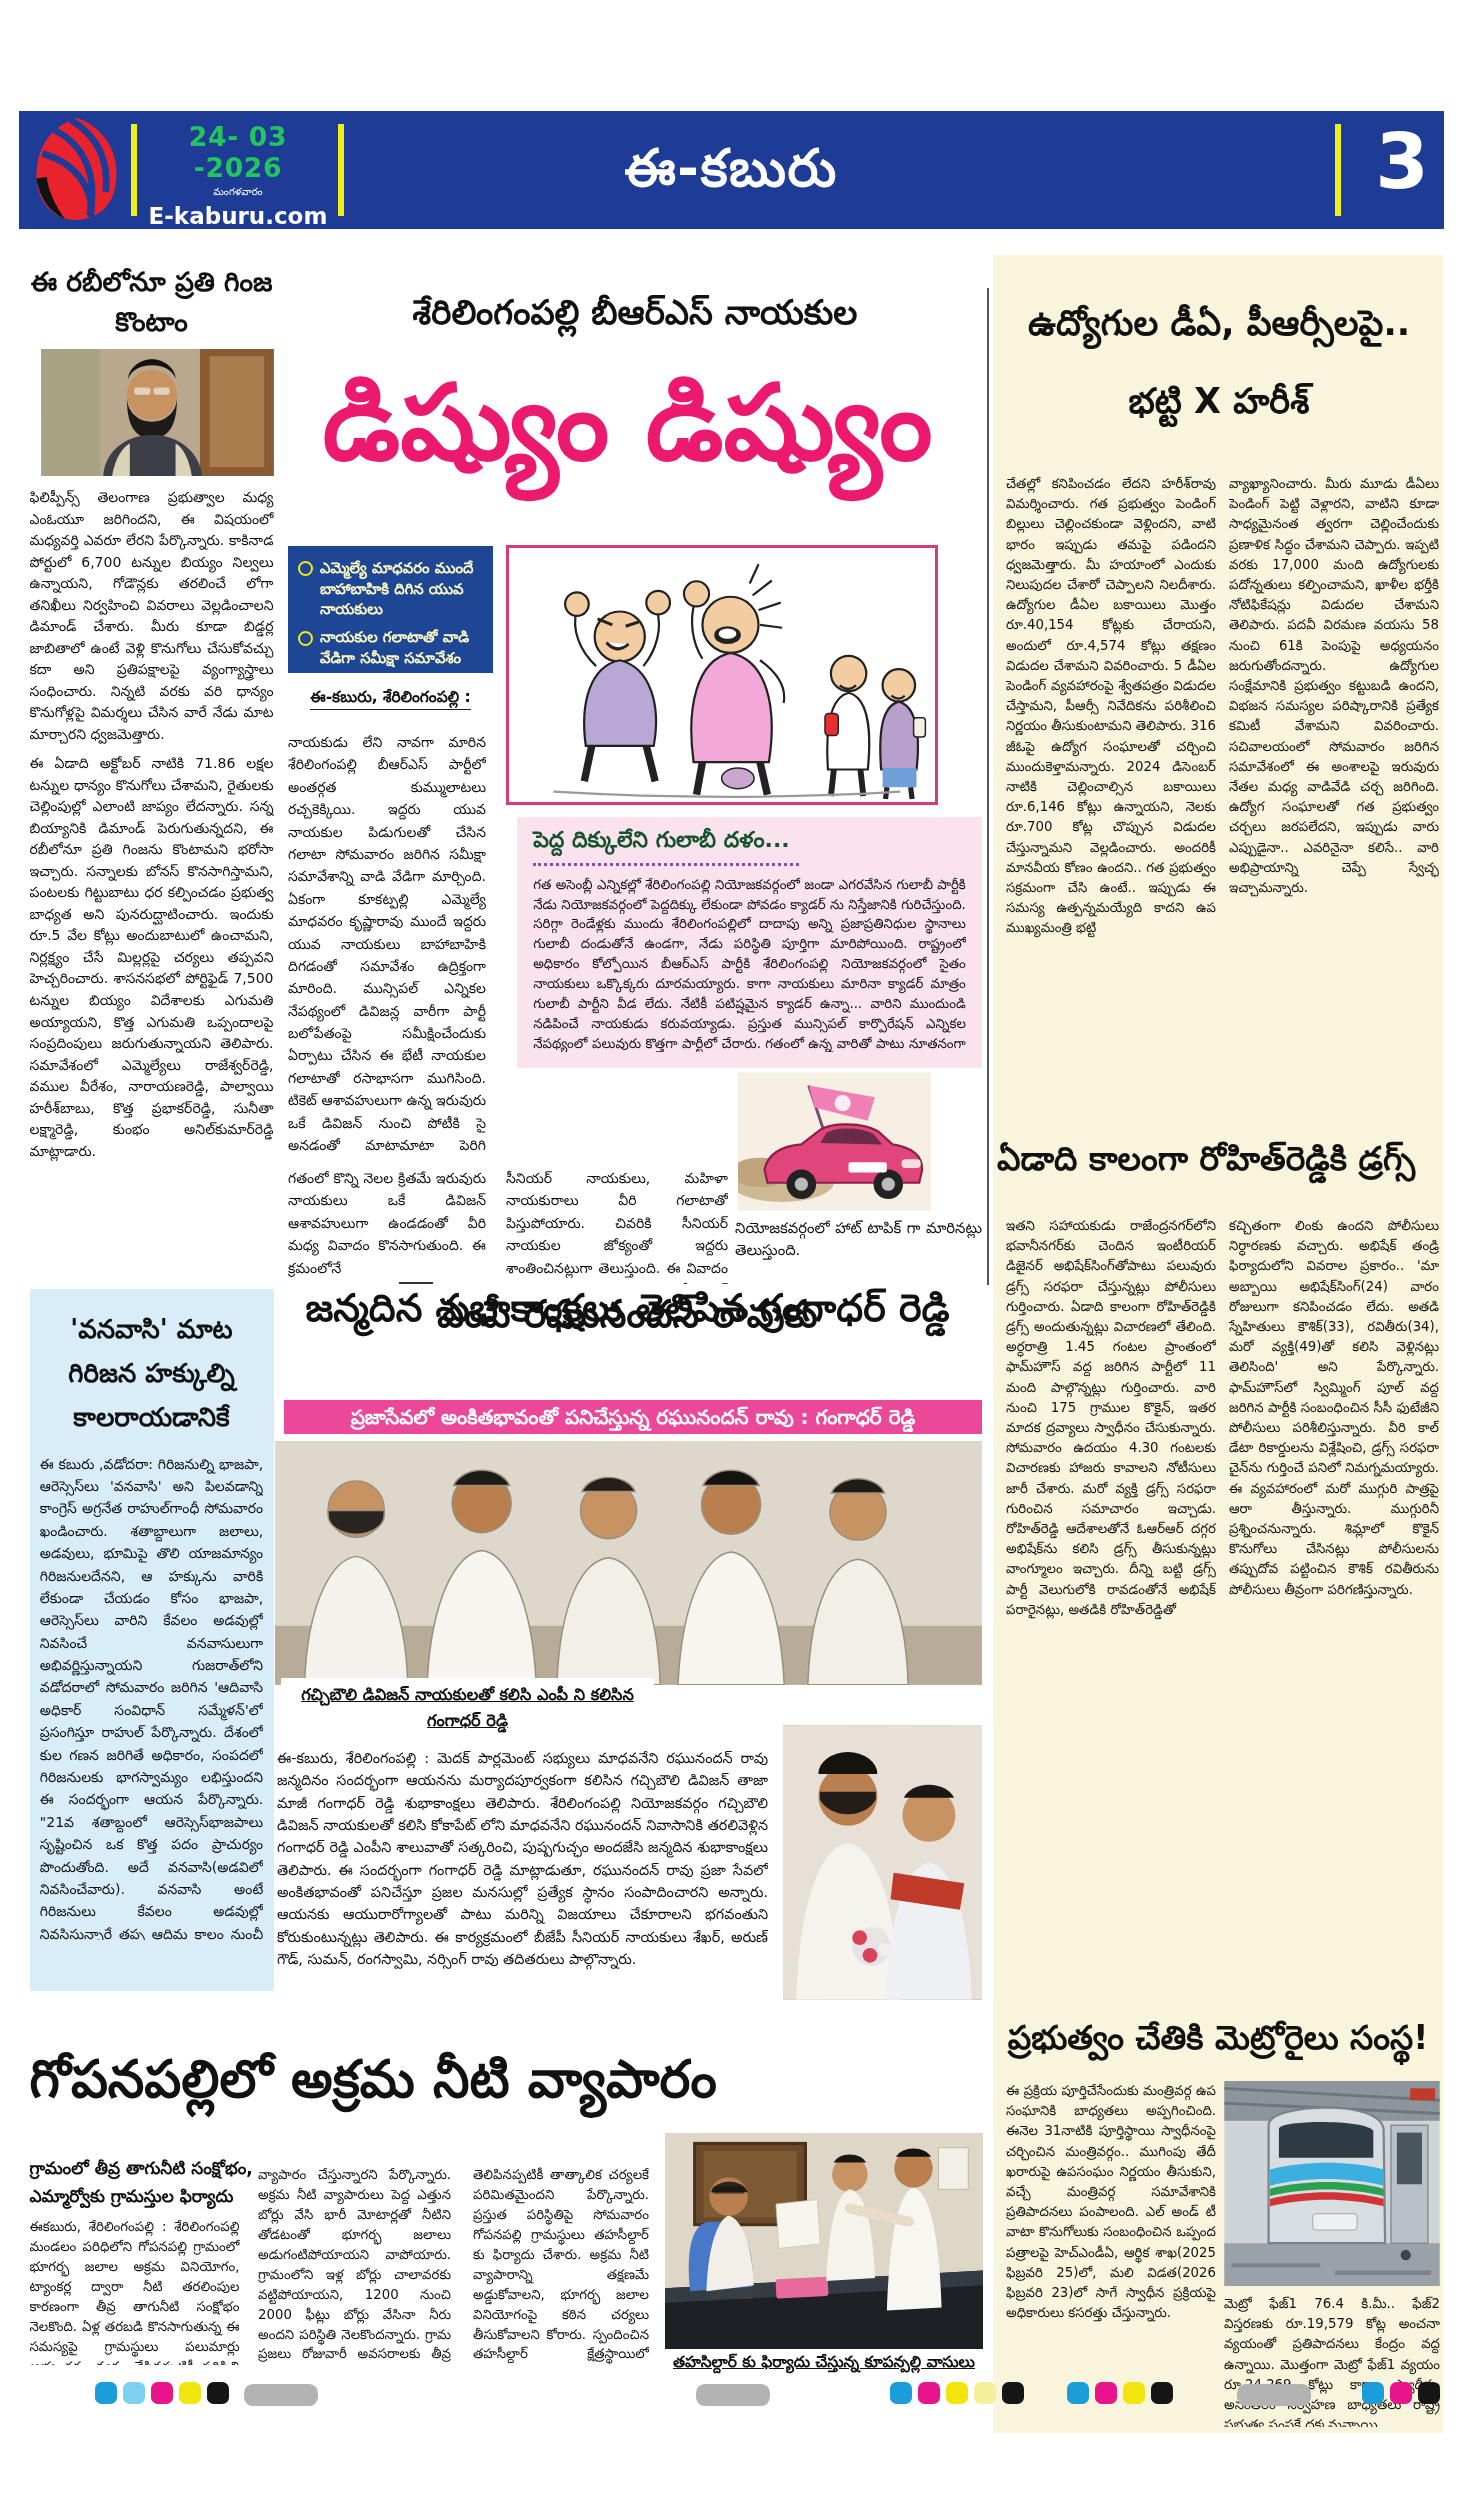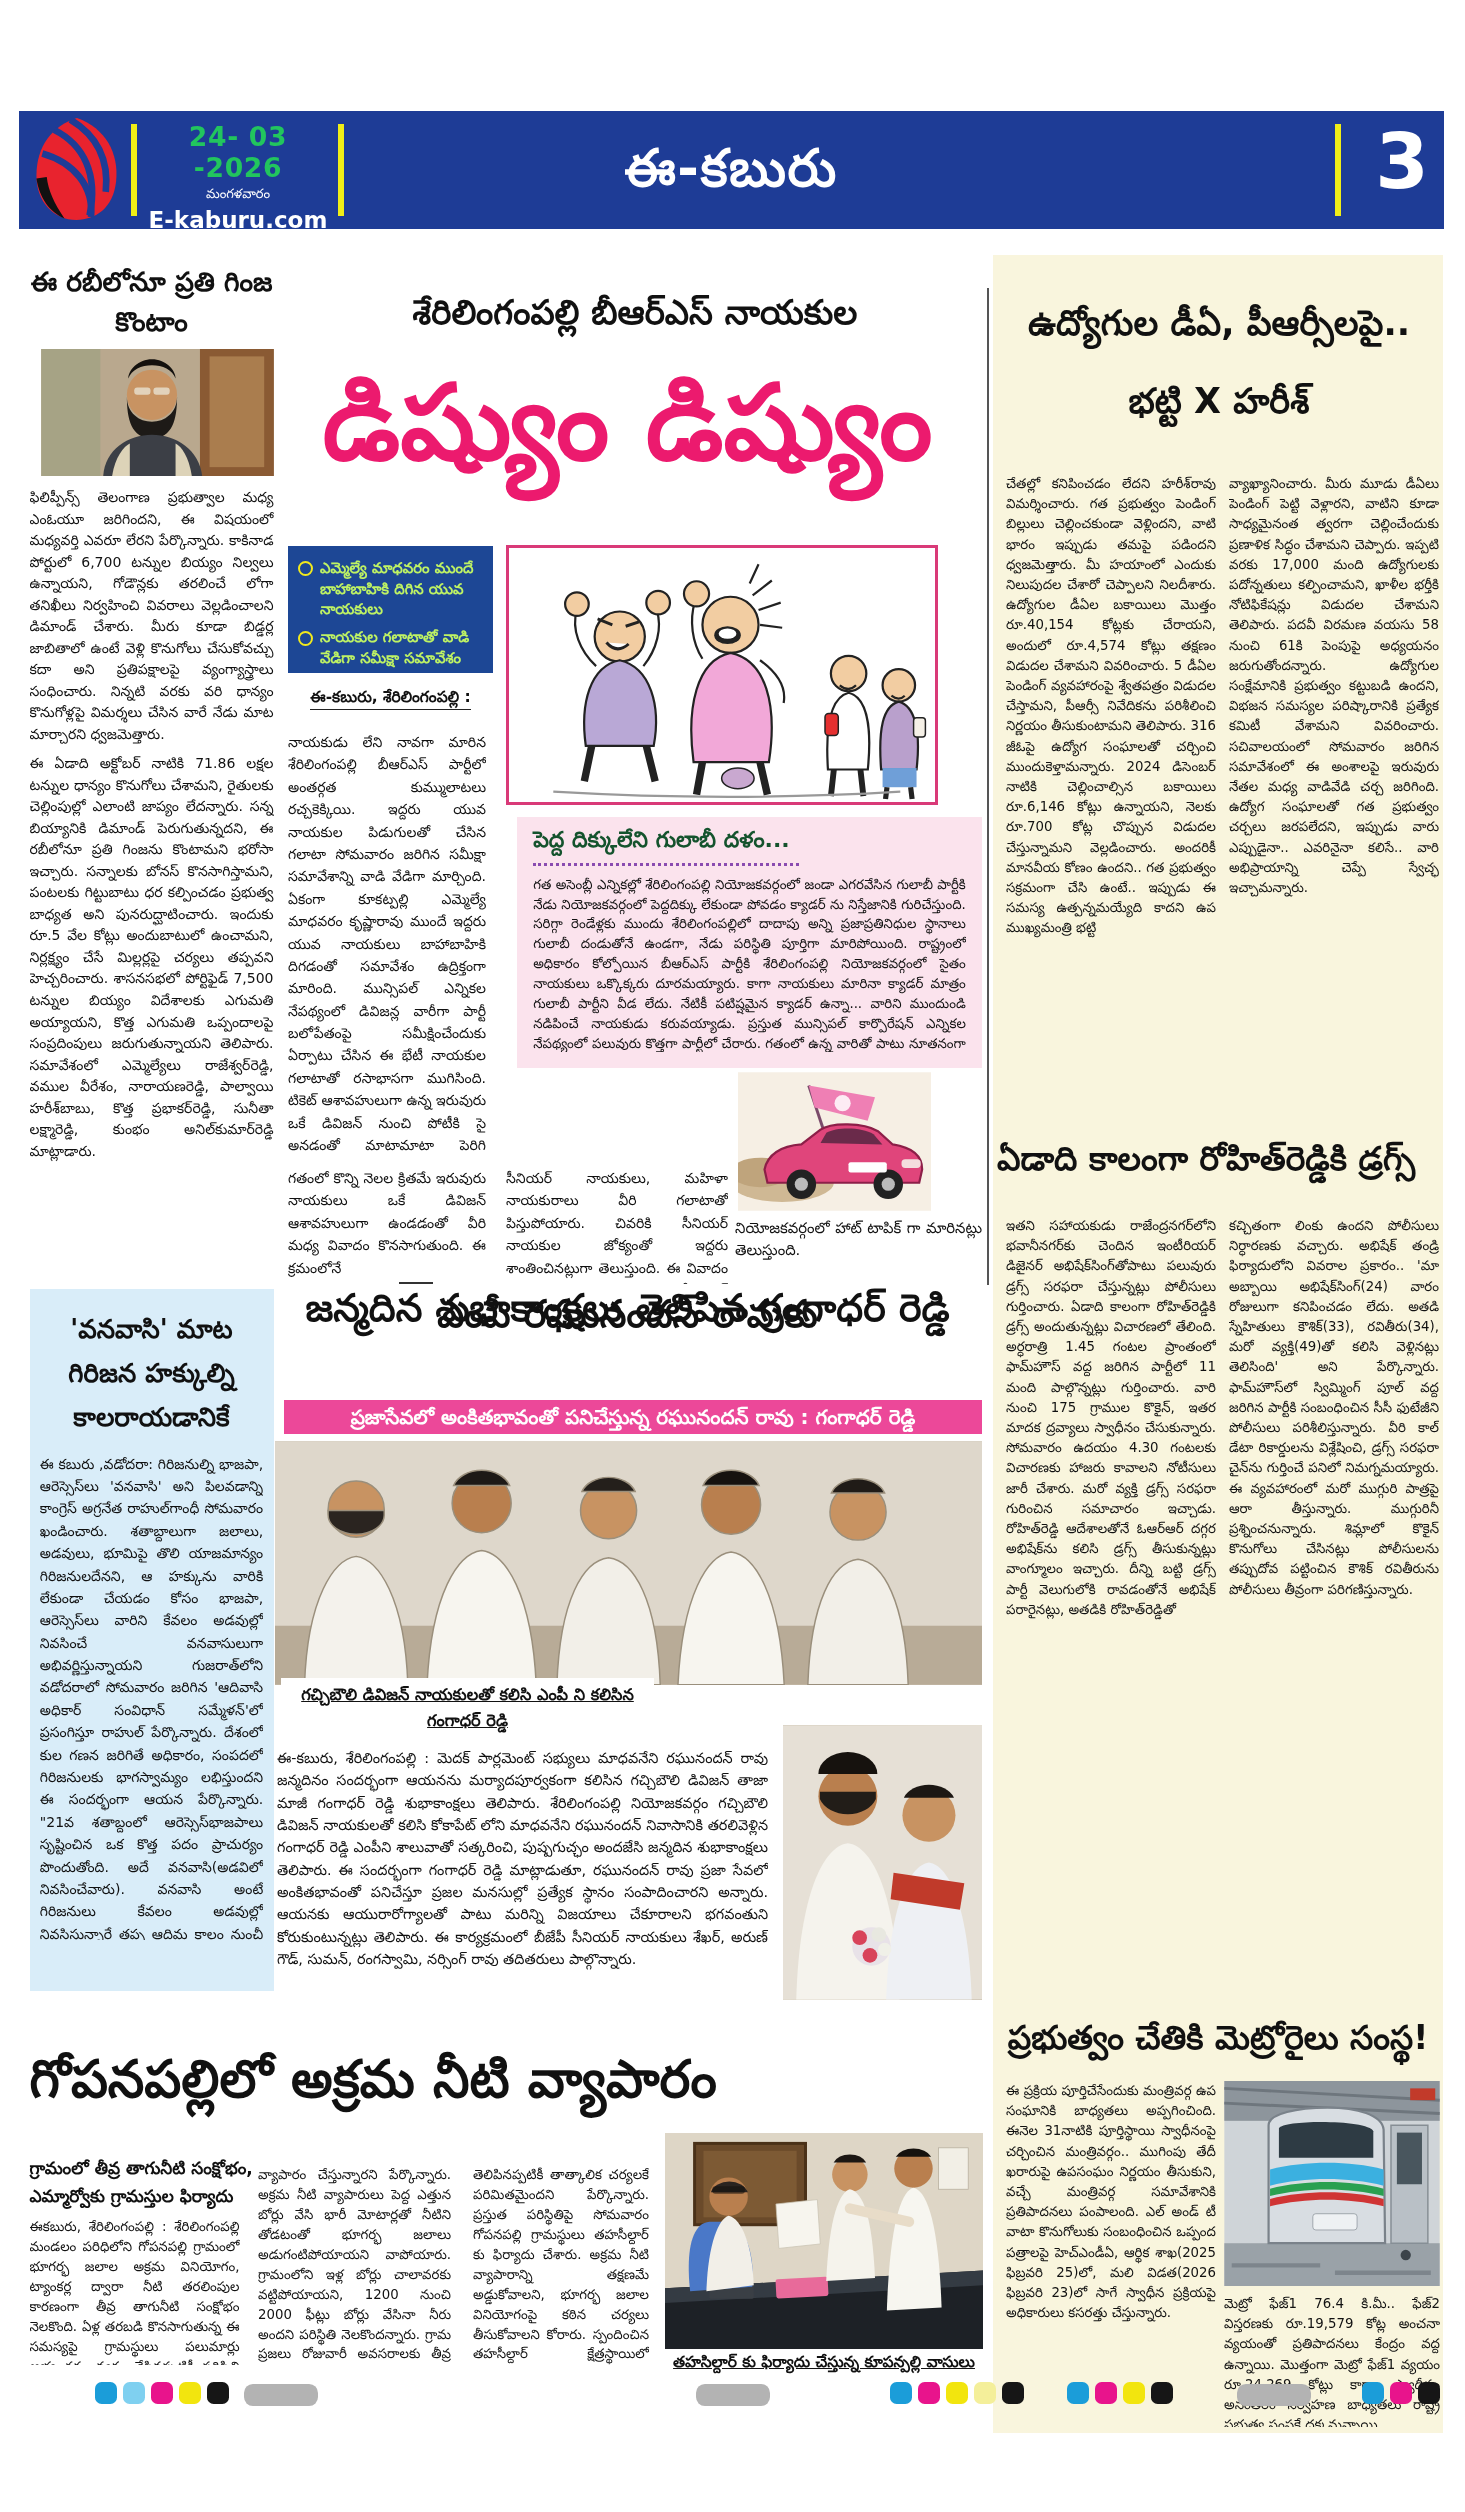--- a/index.html
+++ b/index.html
@@ -6,21 +6,21 @@
   #page{position:relative;width:1466px;height:2512px;background:#ffffff;overflow:hidden;
         font-family:"DejaVu Sans","Liberation Sans",sans-serif;color:#111;}
   .abs{position:absolute;}
   .jt{text-align:justify;text-justify:inter-word;overflow:hidden;}
 
   
   #masthead{left:18.5px;top:111px;width:1425px;height:118px;background:#1e3c96;}
   #masthead .ybar{position:absolute;top:13.3px;width:6.6px;height:92px;background:#f0ee17;}
   #dateblock{position:absolute;left:124px;top:10.3px;width:191px;text-align:center;color:#fff;}
   #dateblock .d1{font-size:26.6px;font-weight:bold;color:#22c55e;letter-spacing:0.7px;}
-  #dateblock .d2{font-size:13px;margin-top:3px;}
+  #dateblock .d2{font-size:10px;margin-top:3px;}
   #dateblock .d3{font-size:23px;font-weight:bold;margin-top:3px;}
   #mastname{position:absolute;left:0;right:0;top:26.6px;text-align:center;color:#fff;
             font-size:52px;font-weight:bold;letter-spacing:1.5px;}
   #pagenum{position:absolute;left:1328px;top:5.9px;width:111px;text-align:center;color:#fff;
            font-size:77px;font-weight:bold;}
 
   
   #rabi-h{left:29.5px;top:262px;width:244px;font-size:26.6px;line-height:1.5;font-weight:bold;text-align:center;}
   #rabi-photo{left:41px;top:349px;width:233px;height:127px;overflow:hidden;}
   #rabi-body{left:29.5px;top:487px;width:244px;height:790px;font-size:14px;line-height:1.54;}
@@ -31,21 +31,21 @@
   #vanavasi .vh{font-size:26px;font-weight:bold;text-align:center;line-height:1.7;margin:5.9px 0 13.3px 0;}
   #vanavasi .vb{font-size:14px;line-height:1.6;height:487px;}
 
   
   #main-kicker{left:288px;top:292px;width:694px;font-size:34px;font-weight:bold;text-align:center;}
   #main-head{left:273px;top:334px;width:709px;font-size:105px;font-weight:bold;color:#ec1a6e;
              text-align:center;line-height:1.7;}
   #bulletbox{left:288px;top:546px;width:205px;height:127px;background:#1d4795;box-sizing:border-box;padding:11.8px 10.3px;}
   .brow{display:flex;margin-bottom:7.4px;}
   .bdot{flex:0 0 11px;height:11px;border:2.2px solid #f2ea1c;border-radius:50%;margin:3.7px 6.6px 0 0;}
-  .btxt{color:#bef264;font-weight:bold;font-size:14.8px;line-height:1.4;}
+  .btxt{color:#fef9c3;font-weight:bold;font-size:14.8px;line-height:1.4;}
   #dateline{left:288px;top:688px;width:205px;text-align:center;}
   #dateline span{font-weight:bold;font-size:15.5px;border-bottom:1.5px solid #222;padding-bottom:3px;}
   #main-col1{left:288px;top:731px;width:198px;height:428px;font-size:14px;line-height:1.6;}
   #cartoon{left:506px;top:545px;width:432px;height:260px;border:3px solid #d93a78;background:#fff;box-sizing:border-box;}
   #pinkbox{left:517px;top:817px;width:465px;height:251px;background:#fbe3ed;box-sizing:border-box;padding:10.3px 16.2px;}
   #pinkbox .pt{font-size:22px;font-weight:bold;color:#14532d;}
   #pinkbox .pz{width:266px;border-bottom:3px dotted #8a4bb0;margin:4.4px 0 8.9px 0;}
   #pinkbox .pb{font-size:13.3px;line-height:1.5;height:177px;}
   #main-col1b{left:288px;top:1167px;width:198px;height:111px;font-size:14px;line-height:1.6;}
   #main-col2{left:506px;top:1167px;width:222px;height:117px;font-size:14px;line-height:1.6;}

